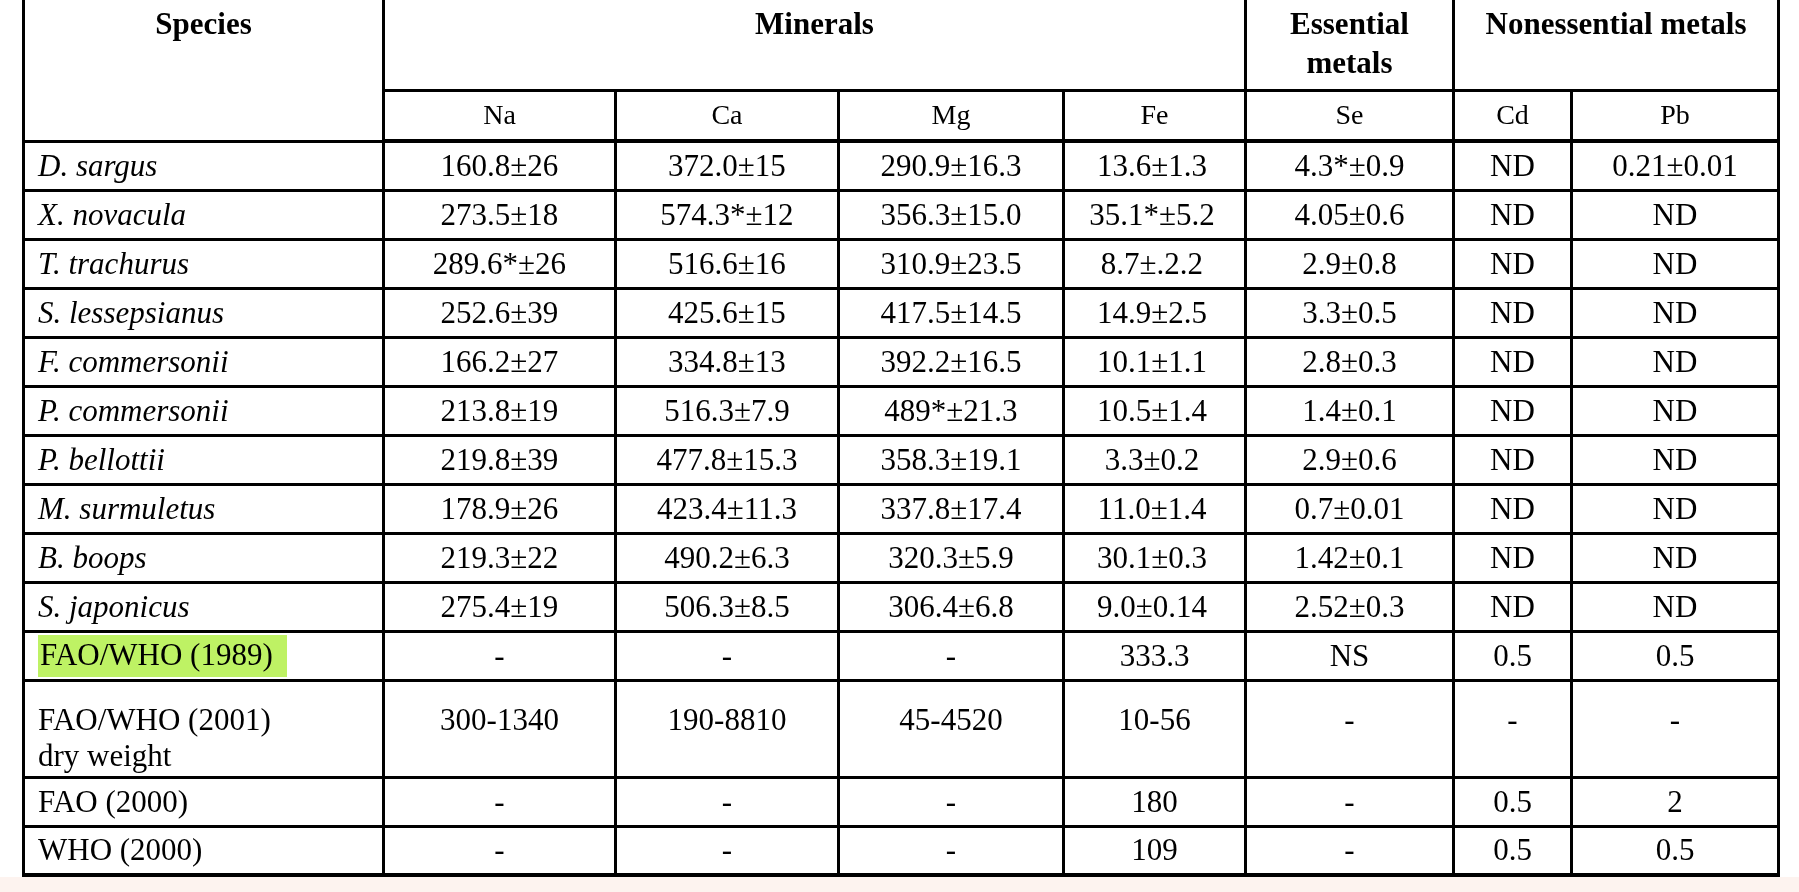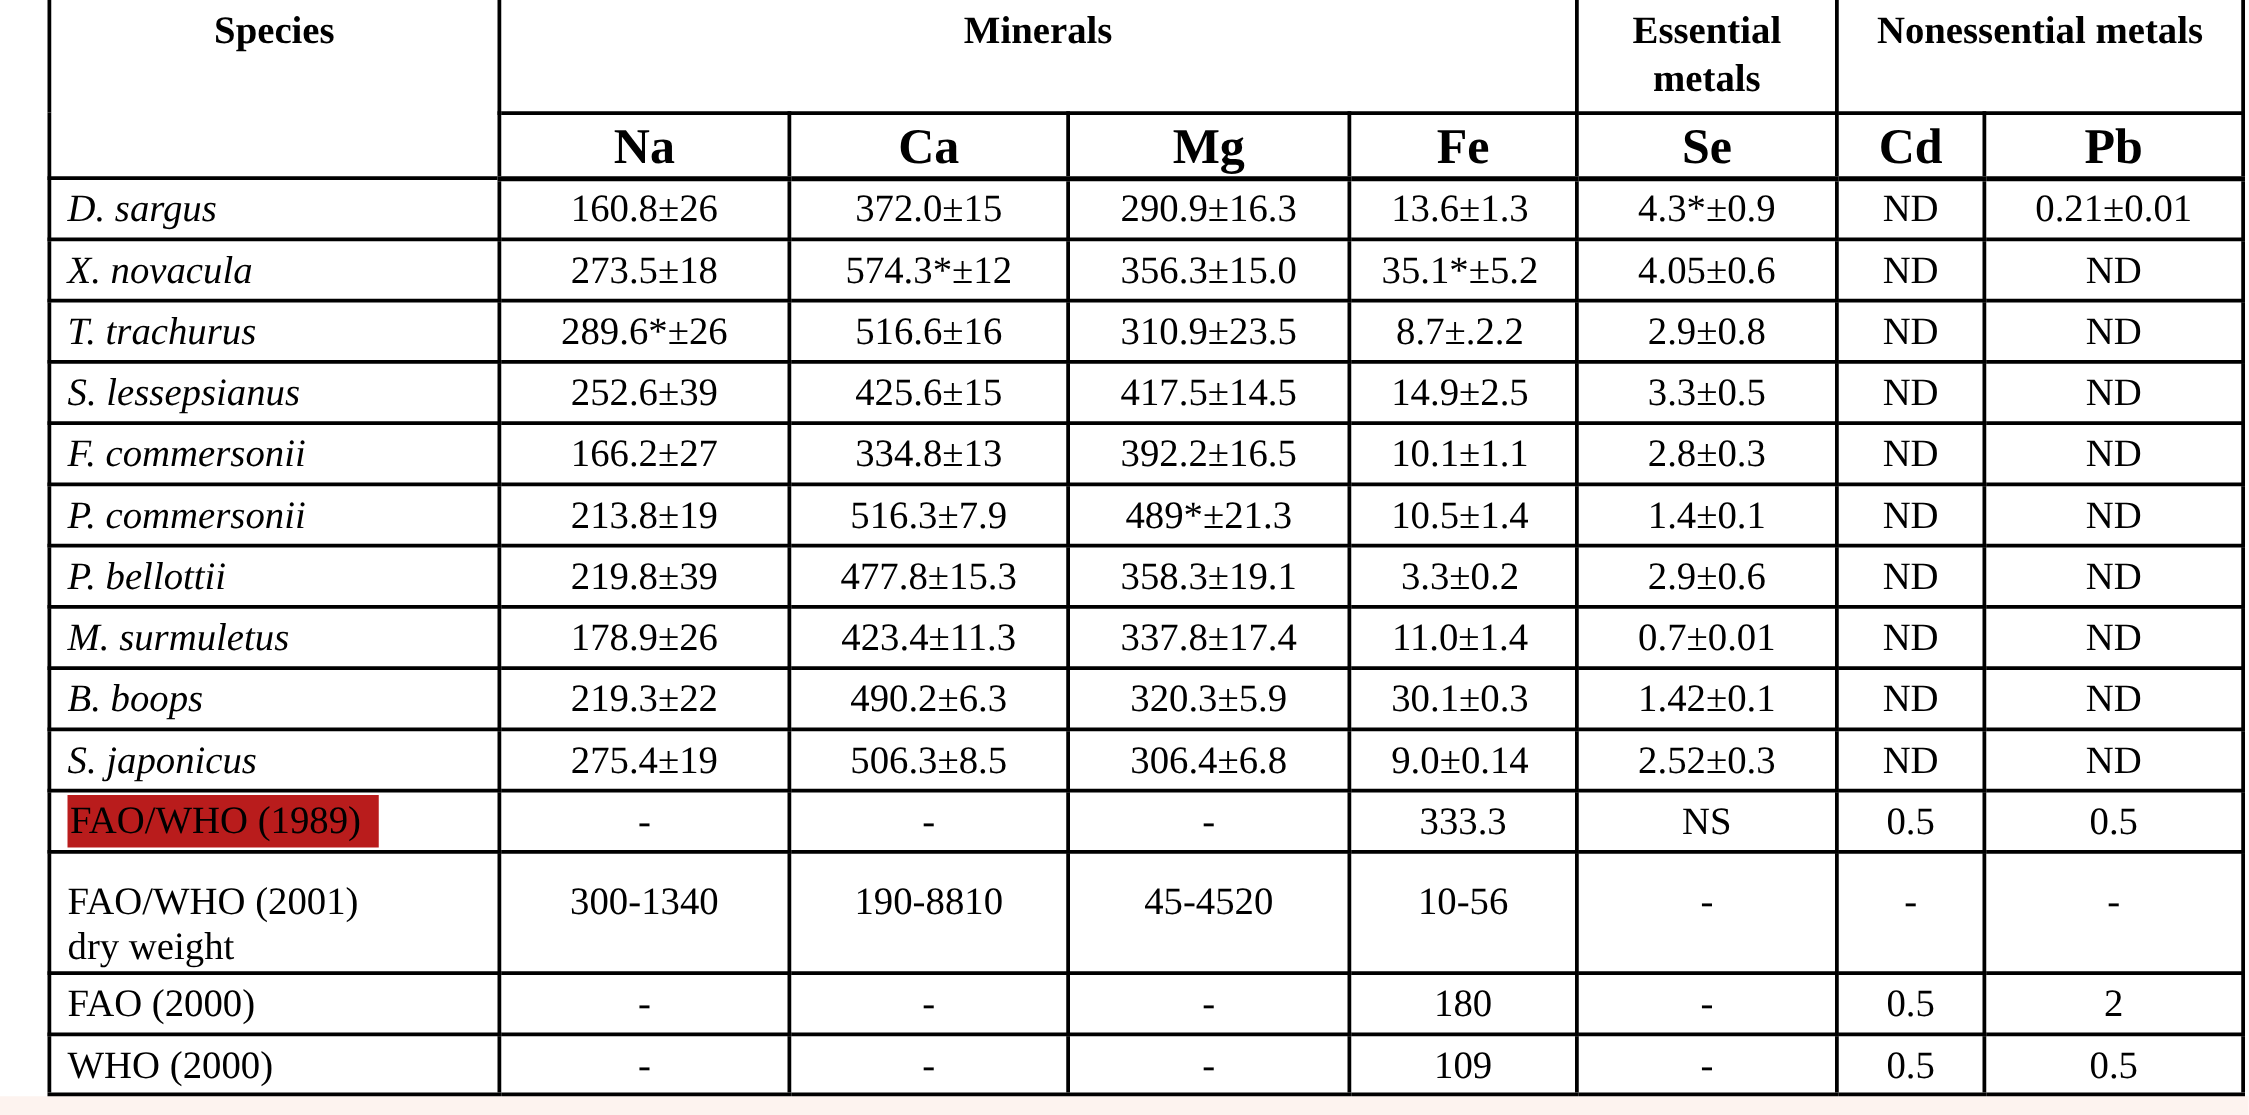--- a/index.html
+++ b/index.html
@@ -8,21 +8,21 @@
     width: 1799px;
     height: 892px;
     background: #ffffff;
     font-family: "Liberation Serif", serif;
     color: #000000;
     overflow: hidden;
     position: relative;
   }
   .table-wrap {
     position: absolute;
-    left: 38px;
+    left: 22px;
     top: 0;
   }
   table {
     border-collapse: collapse;
     table-layout: fixed;
     width: 1755px;
   }
   th, td {
     border: 3px solid #000000;
     overflow: hidden;
@@ -34,42 +34,42 @@
   thead tr.h1 th {
     vertical-align: top;
     padding-top: 5px;
     font-weight: bold;
     font-size: 31px;
     line-height: 1.25;
     text-align: center;
   }
   thead tr.h2 { height: 51px; }
   thead tr.h2 th {
-    font-weight: bold;
-    font-size: 40px;
+    font-weight: normal;
+    font-size: 28px;
     text-align: center;
     vertical-align: middle;
     border-bottom-width: 4px;
   }
   th.species-head { vertical-align: top; padding-top: 5px; }
 
   tbody tr { height: 49px; }
   tbody td {
     font-size: 31px;
     text-align: center;
     vertical-align: middle;
     padding: 0 4px;
   }
   td.species-cell {
     text-align: left;
     padding-left: 13px;
   }
   .italic { font-style: italic; }
   .hl {
-    background: #b91c1c;
+    background: #bef264;
     display: inline-block;
     padding: 2px 14px 4px 2px;
   }
   tr.tall { height: 97px; }
   tr.tall td {
     vertical-align: top;
     padding-top: 20px;
   }
   td.fe-right {
     padding-right: 9px;

